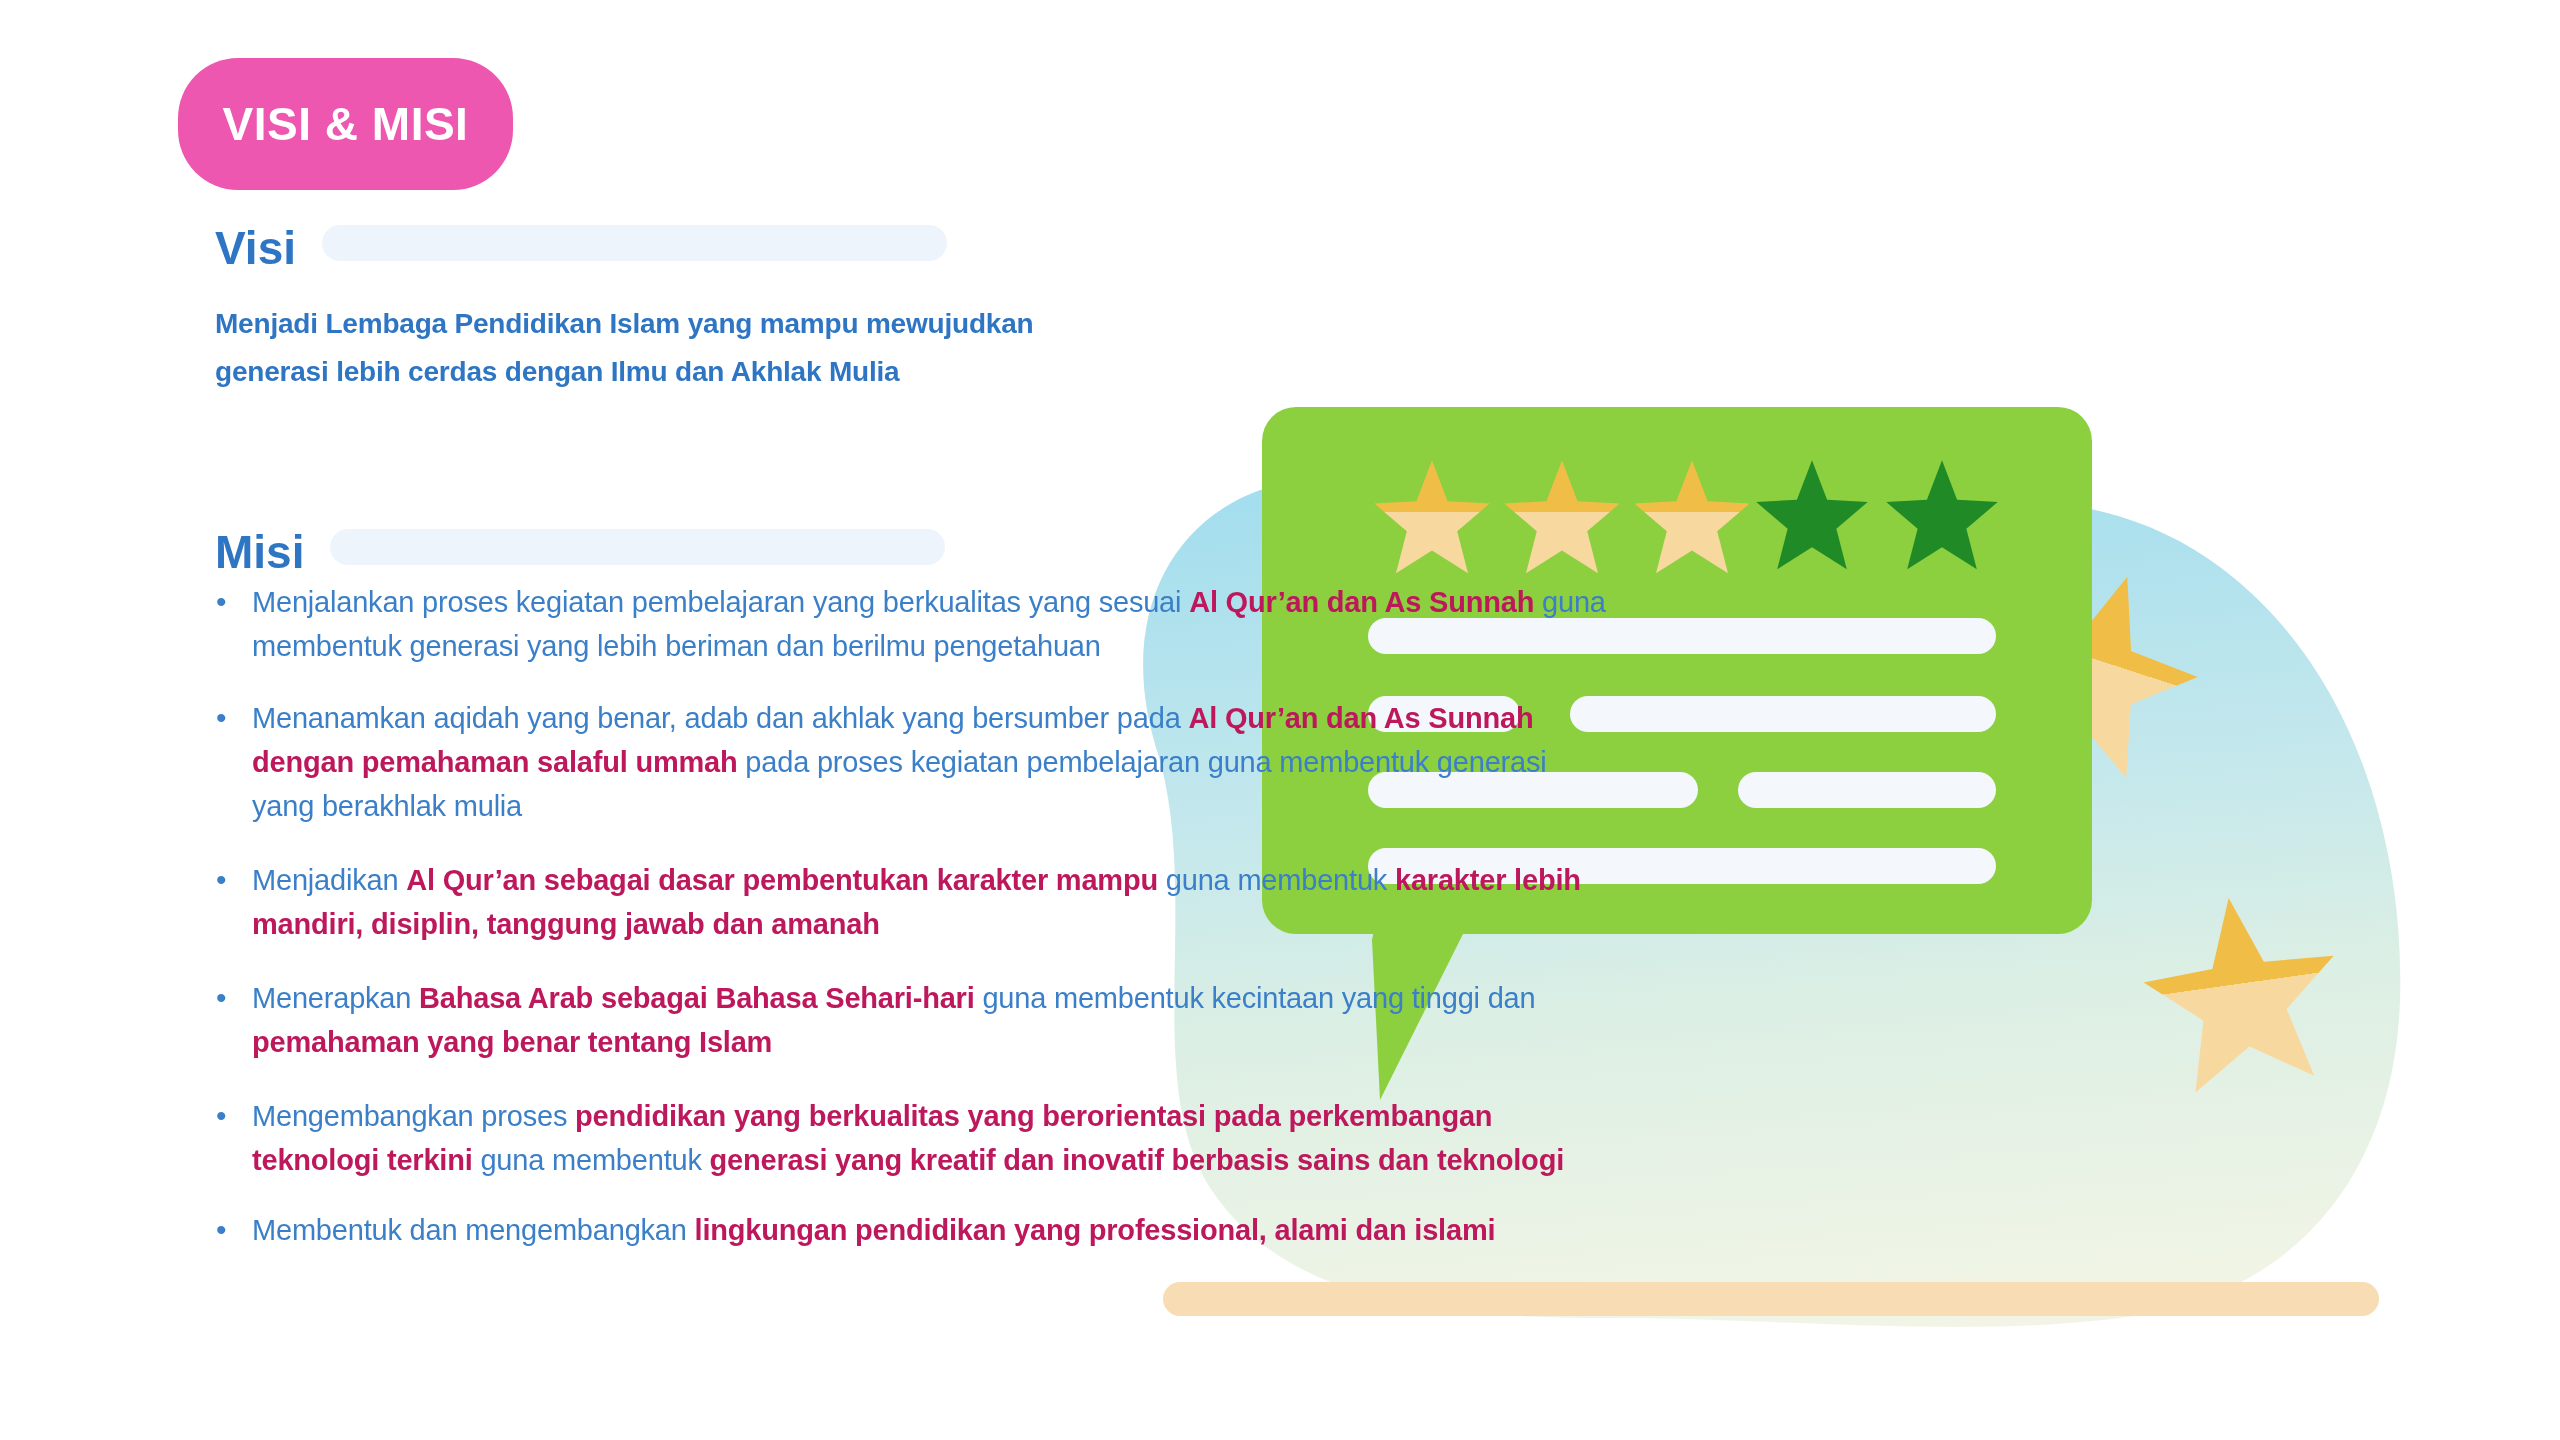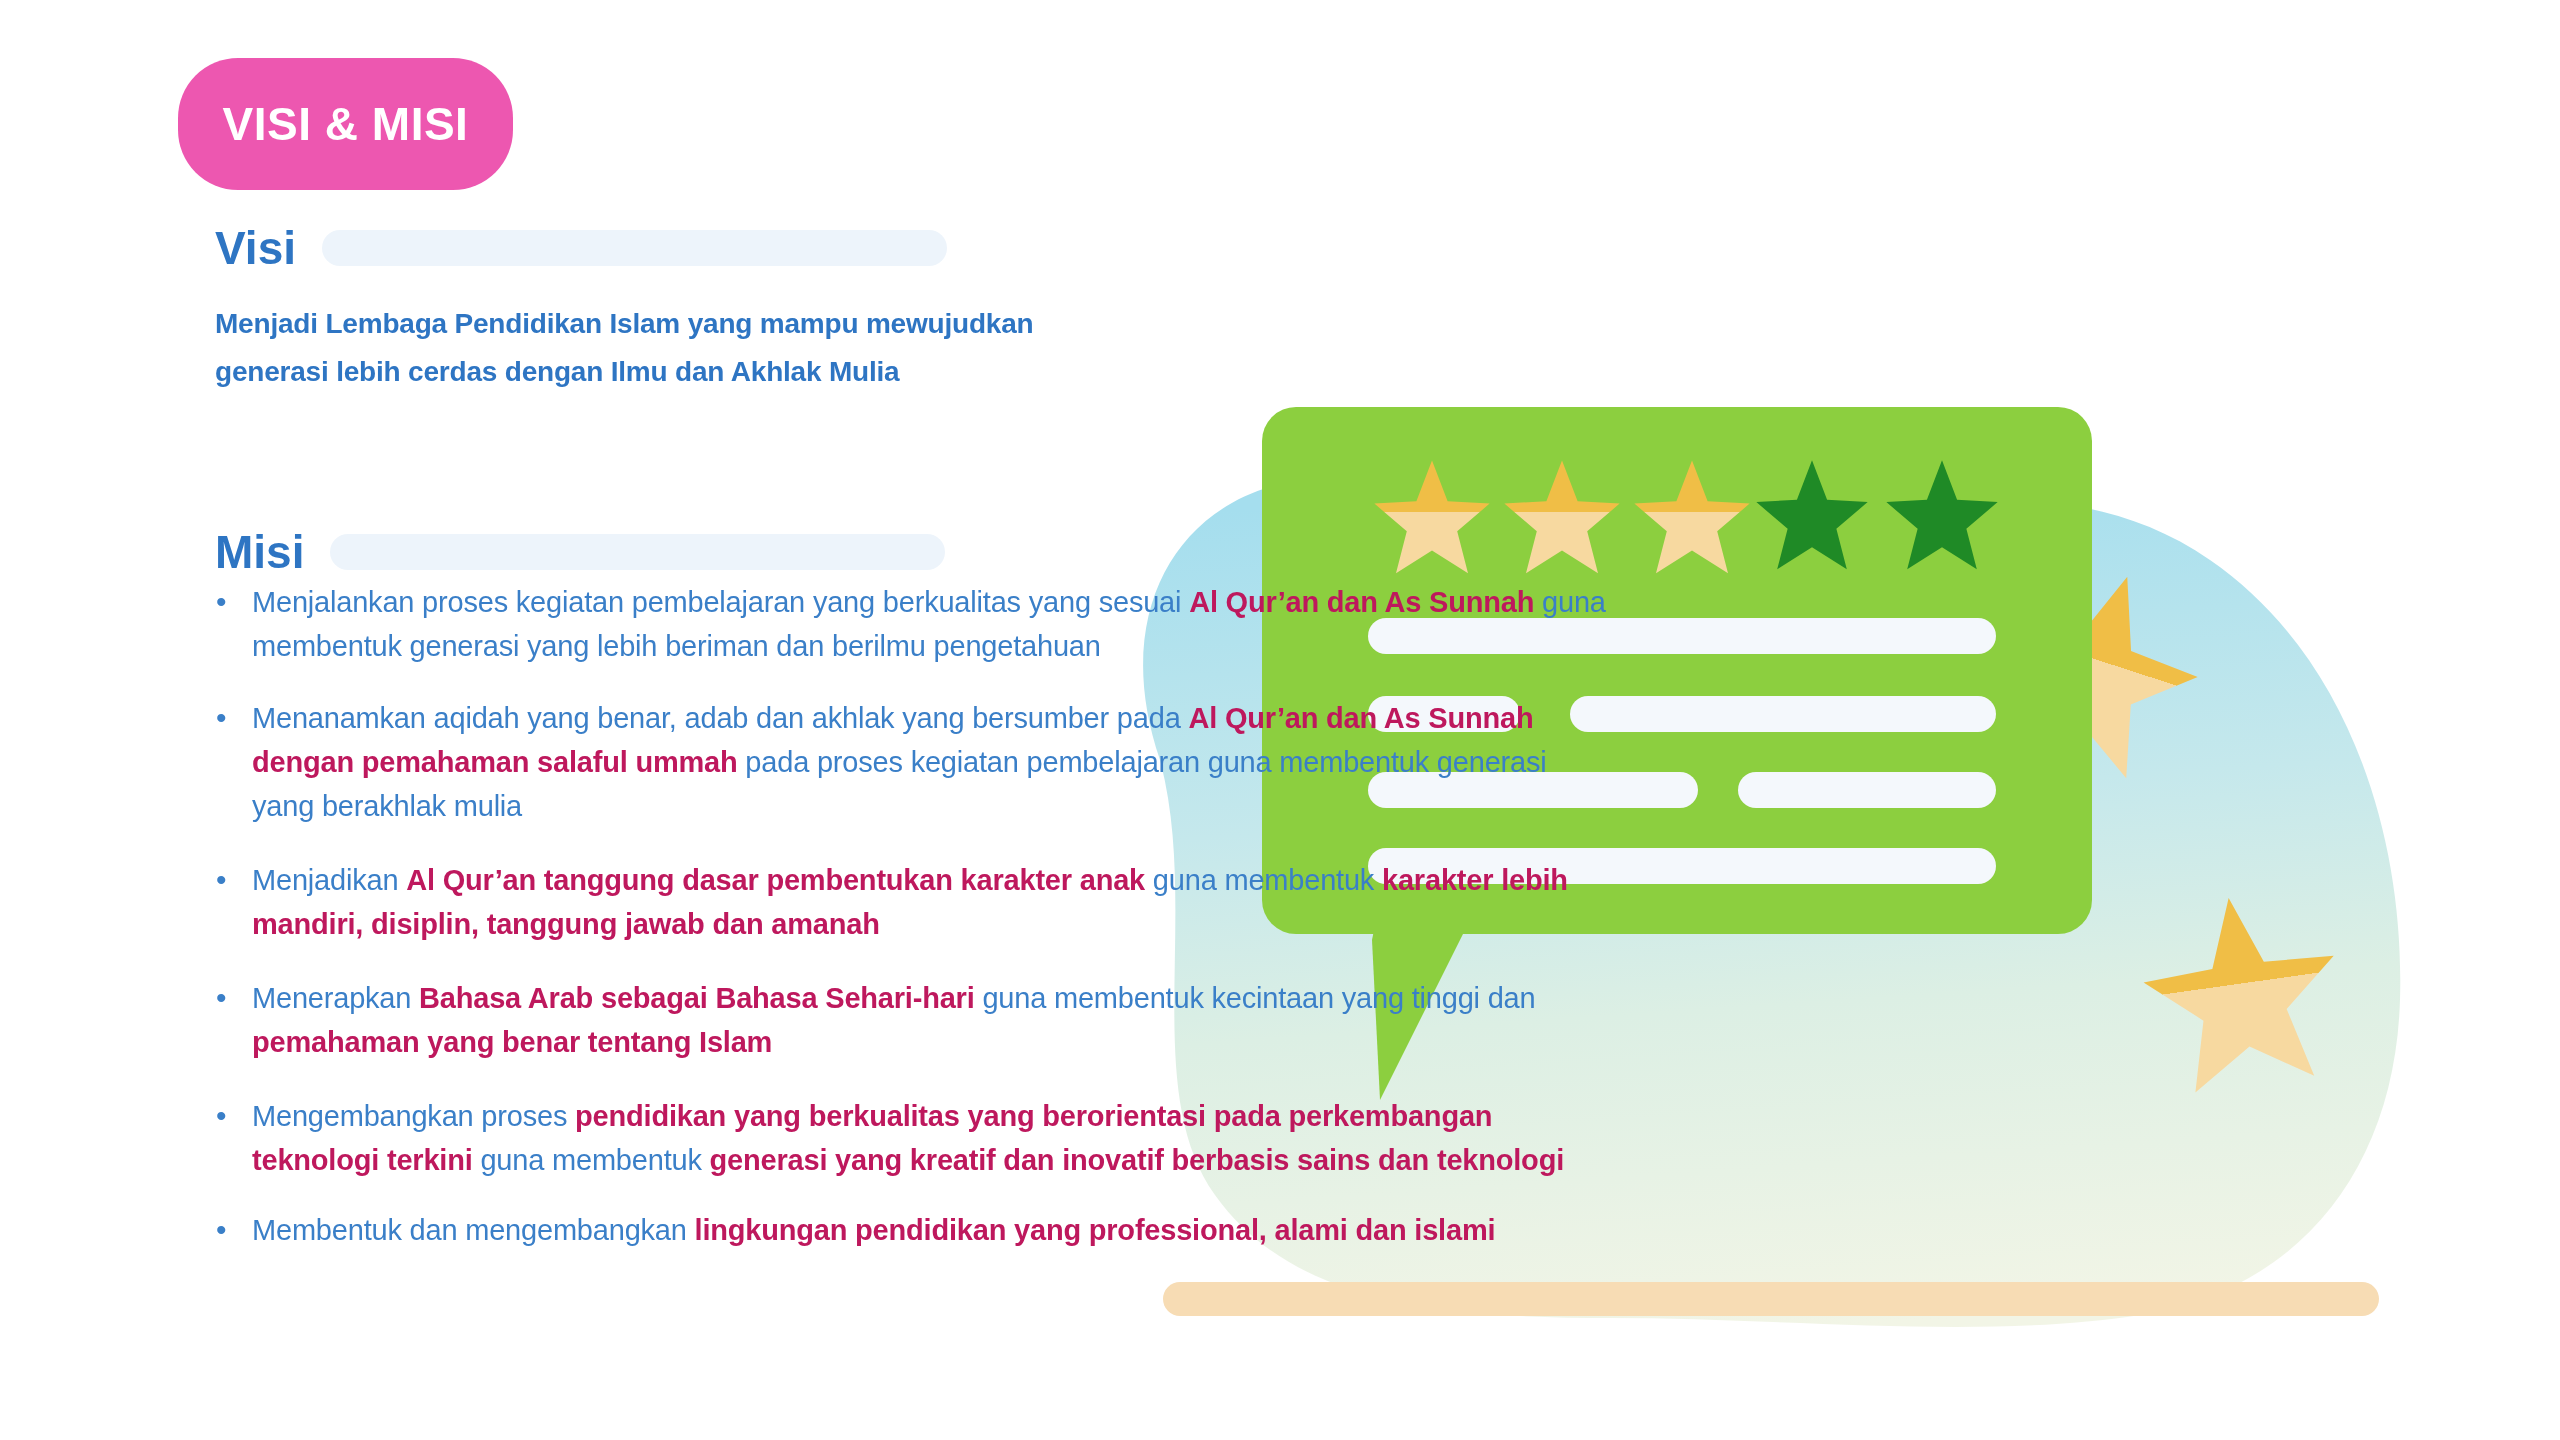--- a/index.html
+++ b/index.html
@@ -22,21 +22,21 @@
     background:#ED57B0;
     border-radius:60px;
     display:flex;align-items:center;justify-content:center;
   }
   .badge span{
     color:#ffffff;font-size:46px;font-weight:700;
     letter-spacing:0.5px;
   }
 
   
-  .sec-head{position:absolute;display:flex;align-items:center;}
+  .sec-head{position:absolute;display:flex;align-items:flex-start;}
   .sec-head .h-label{
     color:#2E75C3;font-size:46px;font-weight:700;
     line-height:1;white-space:nowrap;
   }
   .sec-head .h-bar{
     height:36px;border-radius:18px;background:#EDF4FB;
     margin-left:26px;
   }
   #head-visi{left:215px;top:225px;}
   #head-visi .h-bar{width:625px;}
@@ -159,19 +159,19 @@
   <div class="visi-text">Menjadi Lembaga Pendidikan Islam yang mampu mewujudkan generasi lebih cerdas dengan Ilmu dan Akhlak Mulia</div>
 
   <div class="sec-head" id="head-misi">
     <div class="h-label">Misi</div>
     <div class="h-bar"></div>
   </div>
 
   <div class="misi-list" id="misi-list">
       <div class="misi-item m0"><span class="bullet">•</span><span>Menjalankan proses kegiatan pembelajaran yang berkualitas yang sesuai </span><b>Al Qur’an dan As Sunnah</b><span> guna membentuk generasi yang lebih beriman dan berilmu pengetahuan</span></div>
       <div class="misi-item m1"><span class="bullet">•</span><span>Menanamkan aqidah yang benar, adab dan akhlak yang bersumber pada </span><b>Al Qur’an dan As Sunnah dengan pemahaman salaful ummah</b><span> pada proses kegiatan pembelajaran guna membentuk generasi yang berakhlak mulia</span></div>
-      <div class="misi-item m2"><span class="bullet">•</span><span>Menjadikan </span><b>Al Qur’an tanggung dasar pembentukan karakter anak</b><span> guna membentuk </span><b>karakter lebih mandiri, disiplin, tanggung jawab dan amanah</b></div>
+      <div class="misi-item m2"><span class="bullet">•</span><span>Menjadikan </span><b>Al Qur’an sebagai dasar pembentukan karakter mampu</b><span> guna membentuk </span><b>karakter lebih mandiri, disiplin, tanggung jawab dan amanah</b></div>
       <div class="misi-item m3"><span class="bullet">•</span><span>Menerapkan </span><b>Bahasa Arab sebagai Bahasa Sehari-hari</b><span> guna membentuk kecintaan yang tinggi dan </span><b>pemahaman yang benar tentang Islam</b></div>
       <div class="misi-item m4"><span class="bullet">•</span><span>Mengembangkan proses </span><b>pendidikan yang berkualitas yang berorientasi pada perkembangan teknologi terkini</b><span> guna membentuk </span><b>generasi yang kreatif dan inovatif berbasis sains dan teknologi</b></div>
       <div class="misi-item m5"><span class="bullet">•</span><span>Membentuk dan mengembangkan </span><b>lingkungan pendidikan yang professional, alami dan islami</b></div>
     </div>
 
 </div>
 
 </body></html>

